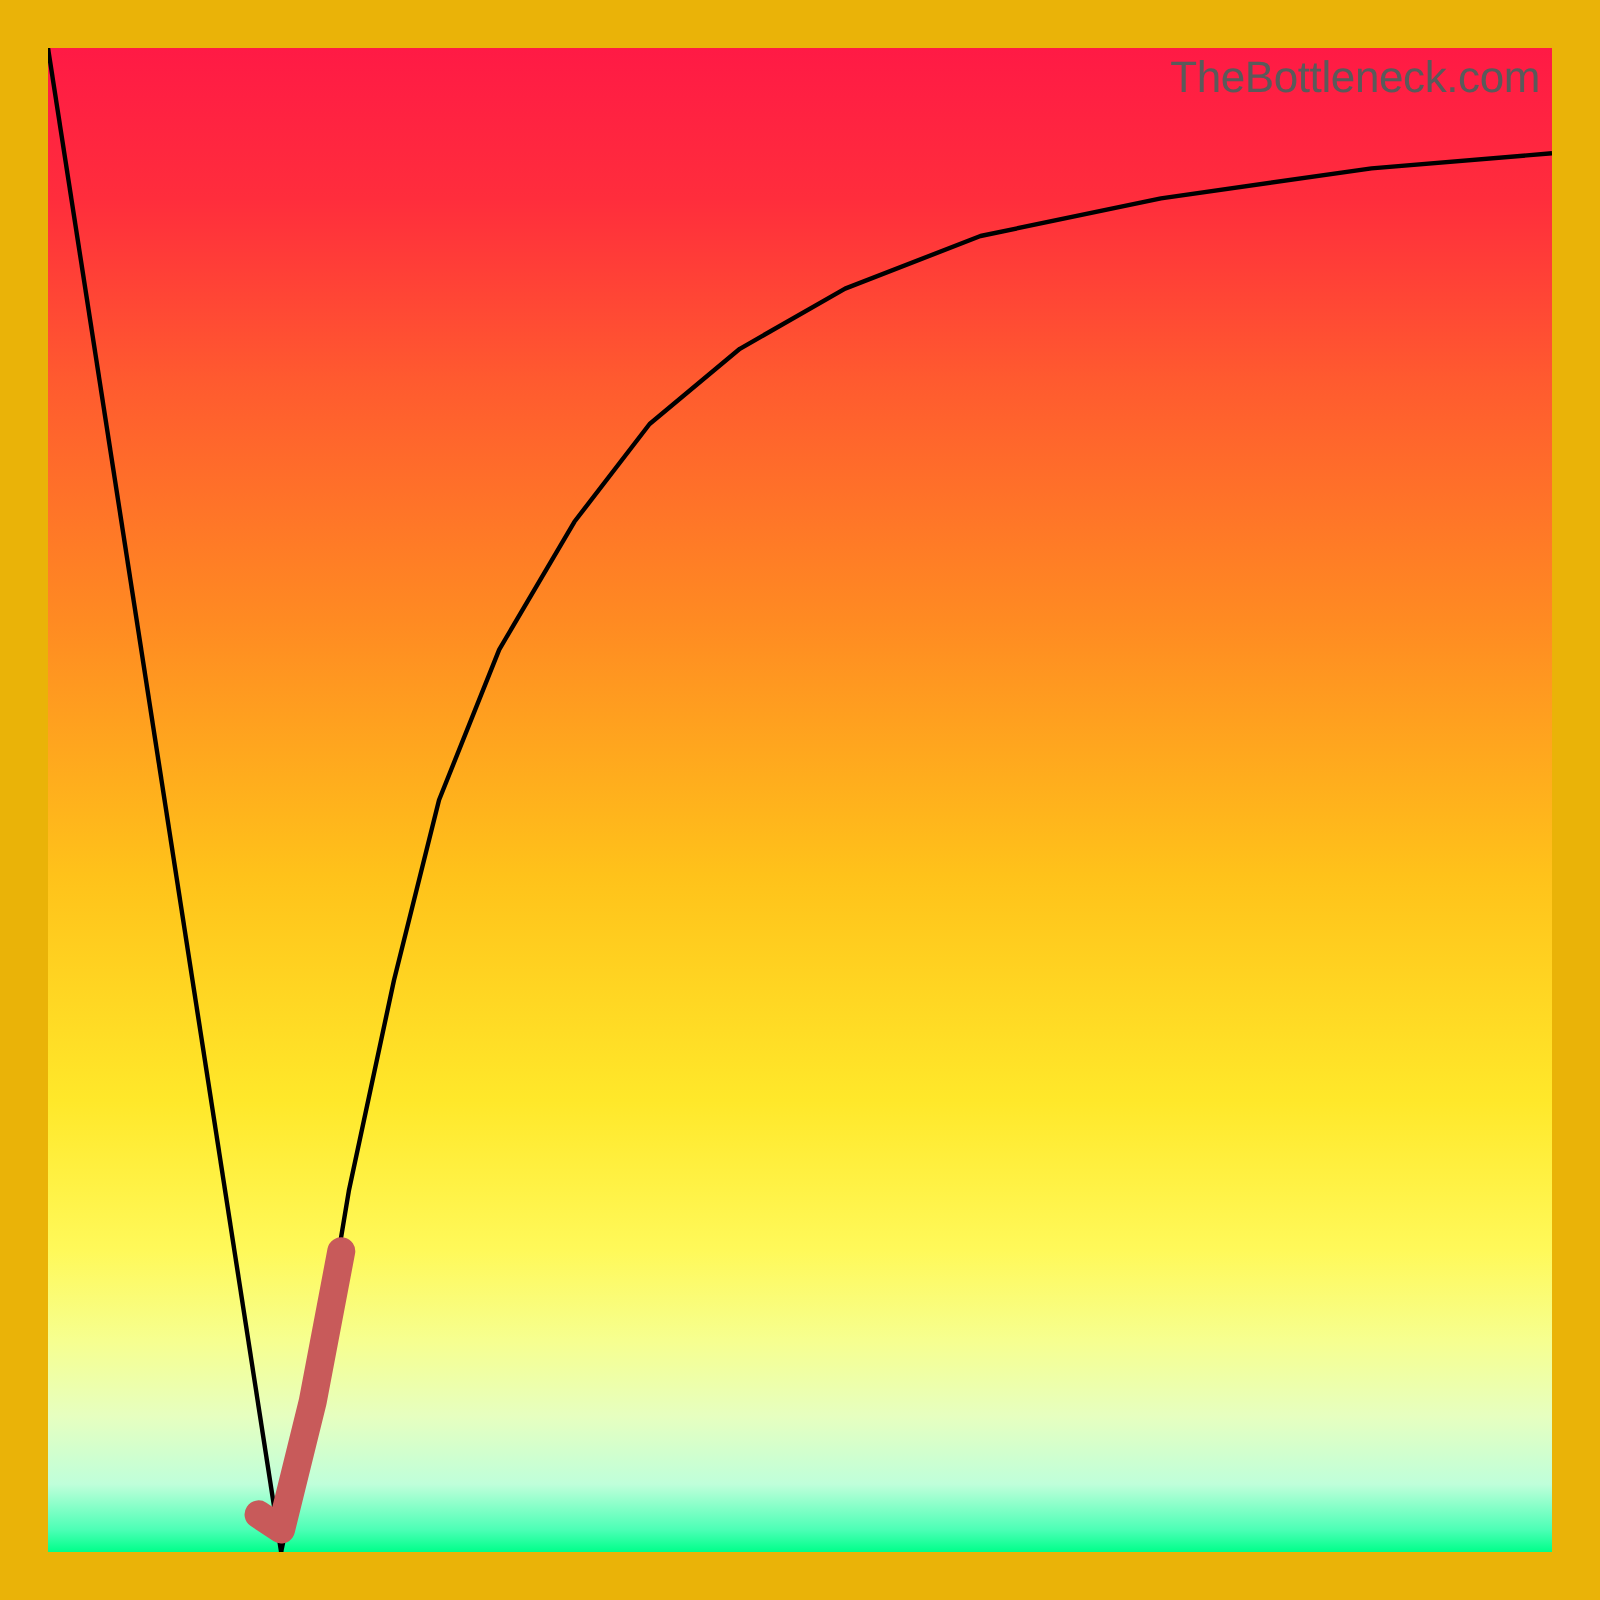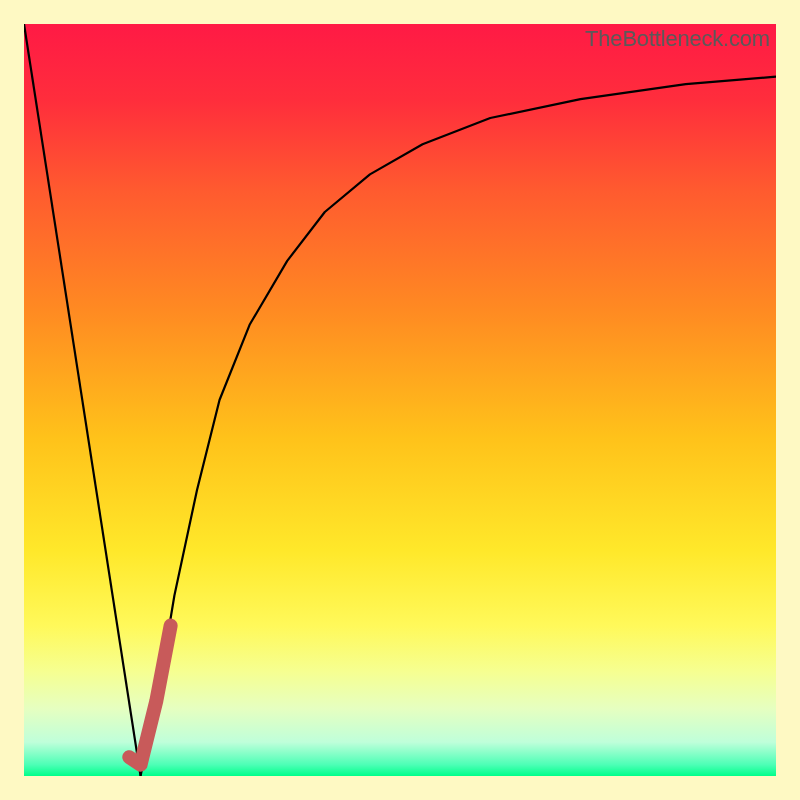--- a/index.html
+++ b/index.html
@@ -9,21 +9,21 @@
     height: 800px;
     background: #000;
     overflow: hidden;
   }
   .frame {
     position: absolute;
     left: 0;
     top: 0;
     width: 800px;
     height: 800px;
-    background: #fef9c3;
+    background: #eab308;
   }
   .plot-area {
     position: absolute;
     left: 24px;
     top: 24px;
     width: 752px;
     height: 752px;
     overflow: hidden;
   }
   .gradient {

